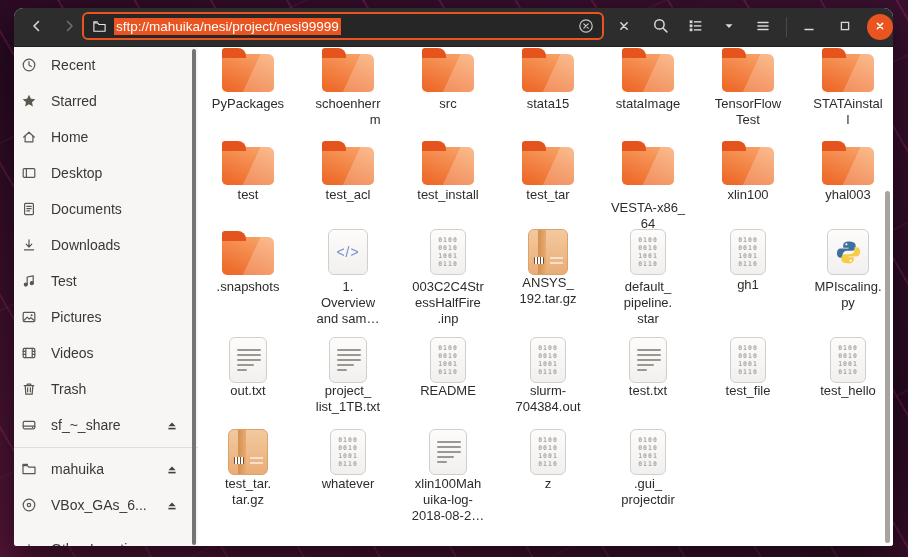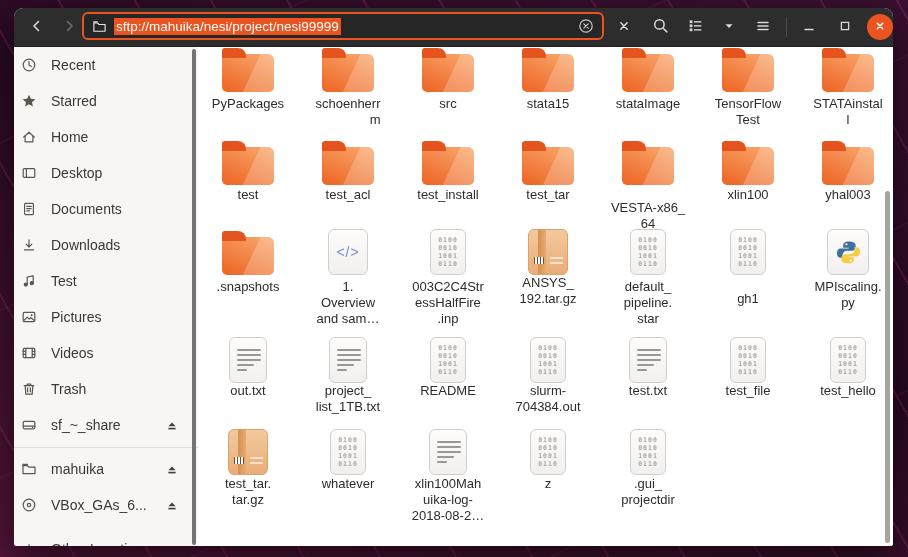--- a/index.html
+++ b/index.html
@@ -462,21 +462,21 @@
               </div>
               <div class="fitem">
                 <div class="ibox" style="height: 46px;">
                   <span class="ic ic-binary filebase">
                     <span class="bl">0100</span>
                     <span class="bl">0010</span>
                     <span class="bl">1001</span>
                     <span class="bl">0110</span>
                   </span>
                 </div>
-                <span class="flabel" style="margin-top: 16px; text-align: center;">gh1</span>
+                <span class="flabel" style="margin-top: 2px; text-align: center;">gh1</span>
               </div>
               <div class="fitem">
                 <div class="ibox" style="height: 46px;">
                   <span class="ic ic-python filebase">
                     <svg width="27" height="27" viewBox="0 0 64 64">
                       <path fill="#3e6f9e" d="M31.8 6c-7.6 0-12.3 3.3-12.3 8.6v5.9h12.6v2.3H13.4C8 22.8 4.6 27 4.6 33.6c0 6.7 3.2 10.9 8.7 10.9h4.8v-6.9c0-5.4 4.6-9.7 10.2-9.7h12.3c4.6 0 8.2-3.7 8.2-8.3v-5C48.8 9.3 41.7 6 31.8 6z"></path>
                       <path fill="#f7cb43" d="M32.2 58c7.6 0 12.3-3.3 12.3-8.6v-5.9H31.9v-2.3h18.7c5.4 0 8.8-4.2 8.8-10.8 0-6.7-3.2-10.9-8.7-10.9h-4.8v6.9c0 5.4-4.6 9.7-10.2 9.7H23.4c-4.6 0-8.2 3.7-8.2 8.3v5c0 5.3 7.1 8.6 17 8.6z"></path>
                       <circle cx="26.9" cy="12.6" r="2.6" fill="#fff"></circle>
                       <circle cx="37.1" cy="51.4" r="2.6" fill="#fff"></circle>
                     </svg>

